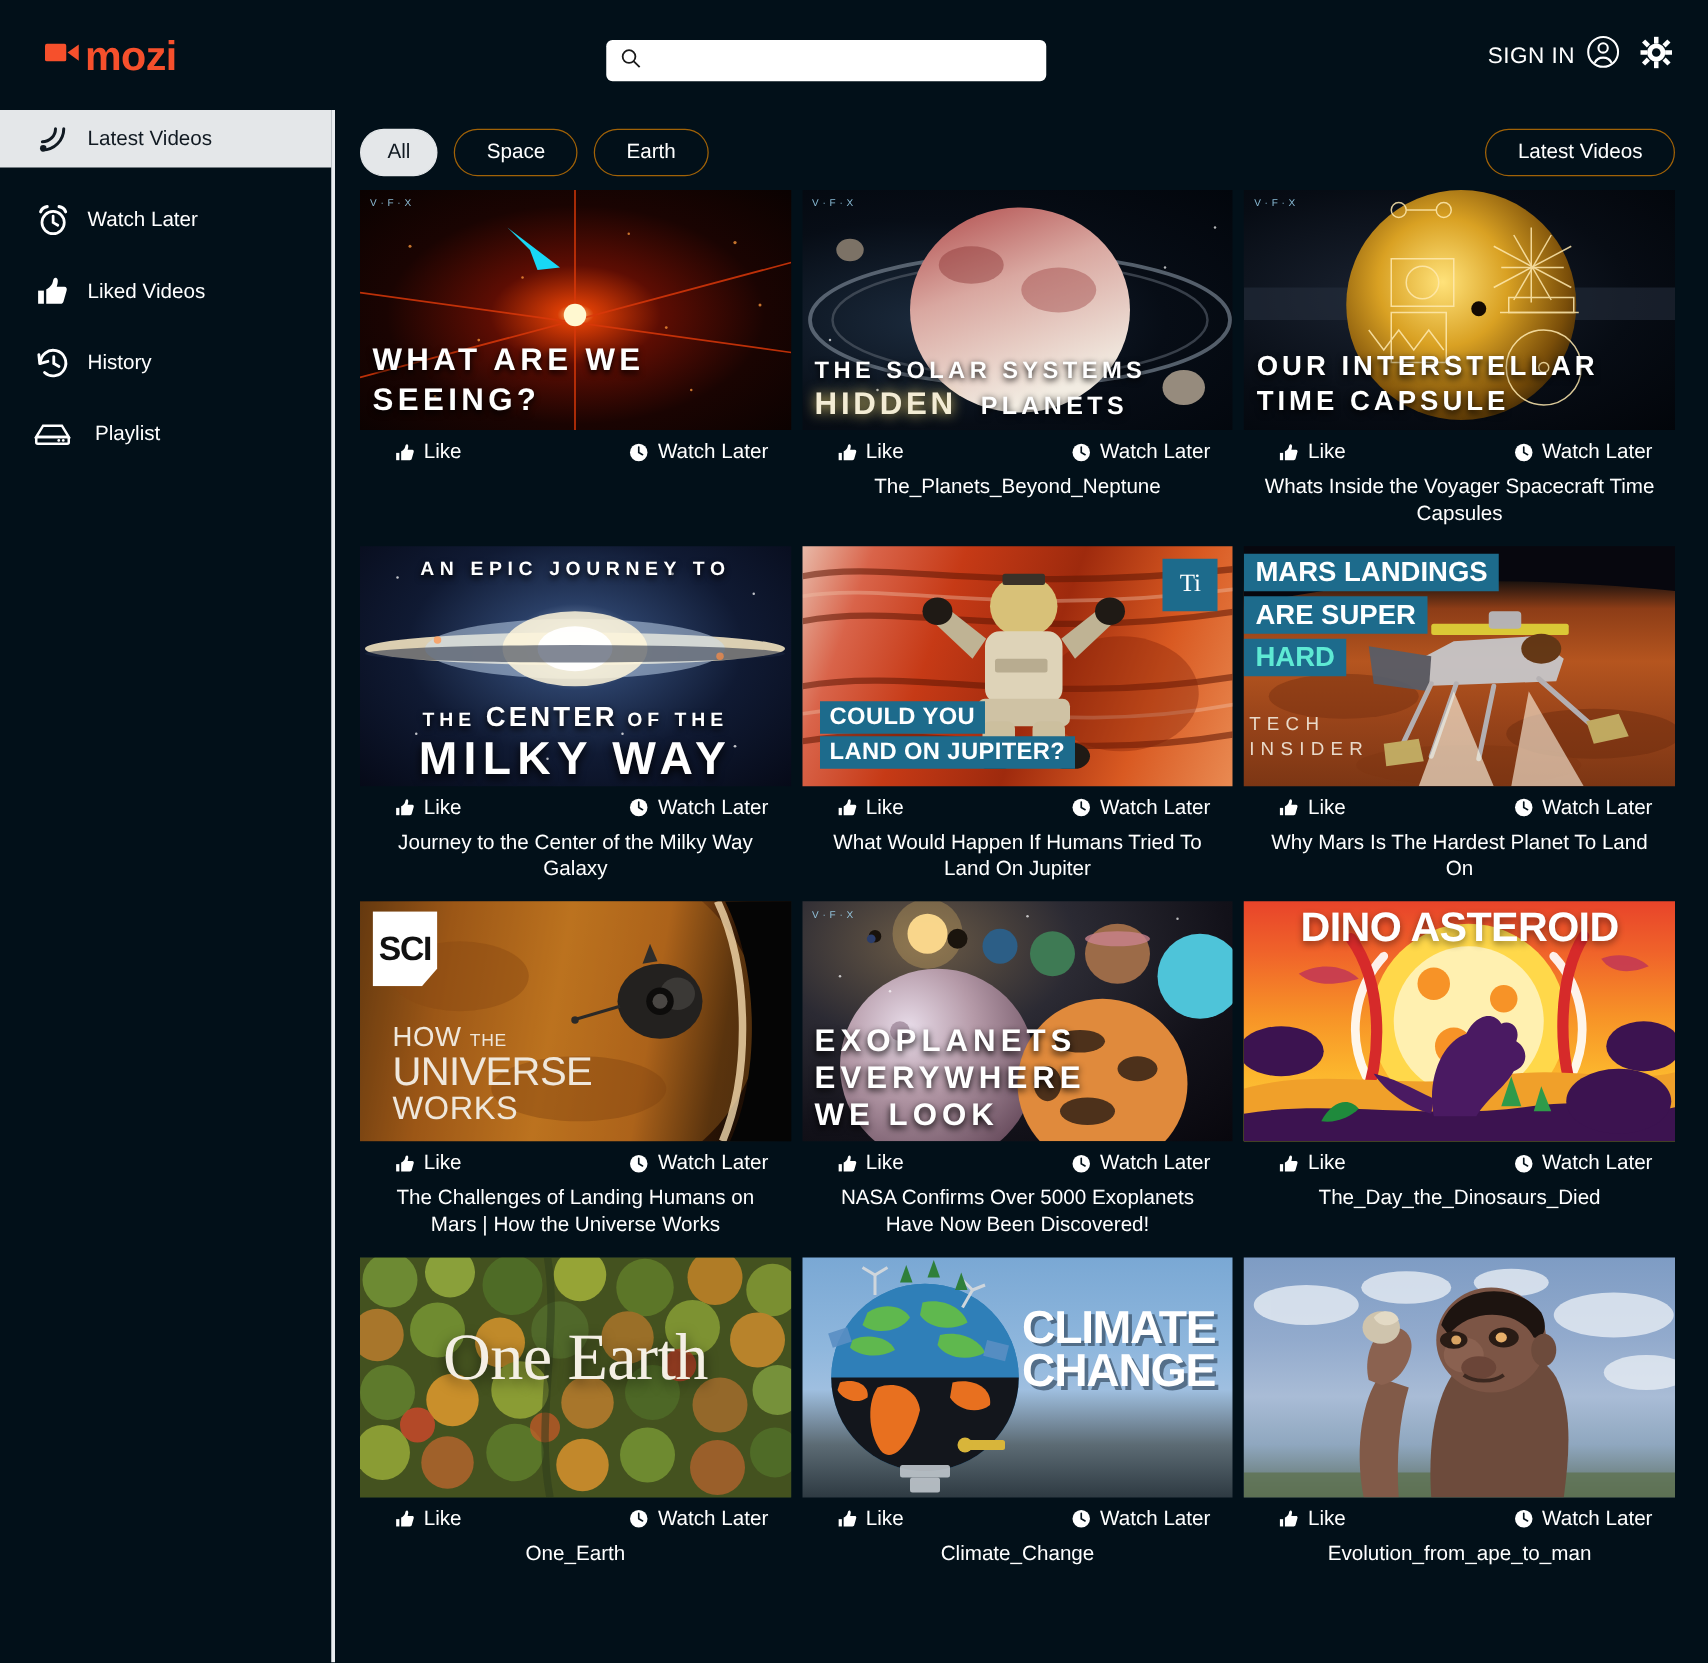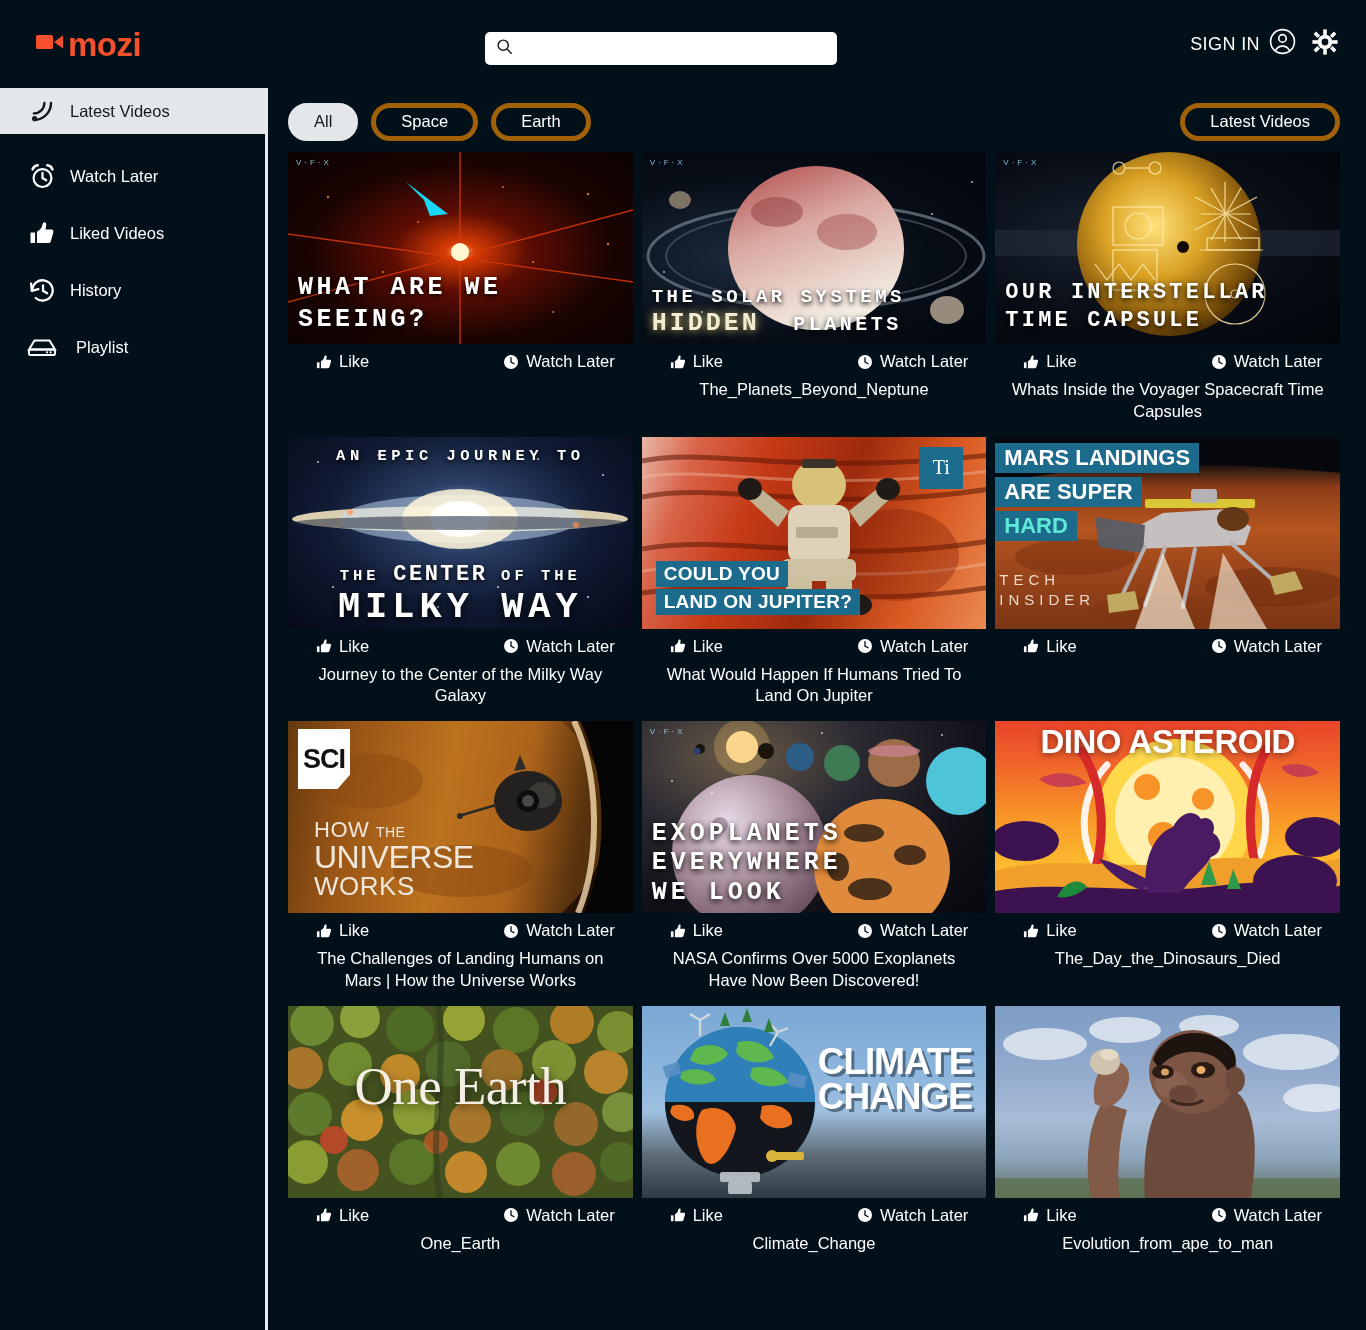--- a/index.html
+++ b/index.html
@@ -99,21 +99,21 @@
   .toolbar {
     height: 64px;
     display: flex; align-items: center;
     gap: 13px;
     padding-top: 3px;
   }
   .chip {
     height: 38px;
     padding: 0 21px;
     border-radius: 19px;
-    border: 5px solid #a16207;
+    border: 1px solid #a16207;
     background: transparent;
     color: #ffffff;
     font-size: 16.5px;
     font-family: "Liberation Sans", sans-serif;
     cursor: pointer;
     display: flex; align-items: center; justify-content: center;
   }
   .chip.active {
     background: #e4e7e9;
     color: #111a22;
@@ -148,21 +148,21 @@
   }
   .card-title {
     color: #ffffff;
     font-size: 16.5px;
     text-align: center;
     line-height: 1.32;
     padding: 6px 12px 10px;
   }
 
   
-  .tt { position: absolute; color: #fff; font-weight: 700; font-family: Liberation Mono, monospace; }
+  .tt { position: absolute; color: #fff; font-weight: 700; }
   .vfx {
     position: absolute; left: 8px; top: 6px;
     font-size: 8px; color: #9fd8f5; letter-spacing: 3px;
     opacity: .85;
   }
 </style>
 </head>
 <body>
 
 <div class="app">
@@ -518,21 +518,21 @@
               <rect x="48" y="104" width="74" height="22" rx="6" fill="#cfc2a4"></rect>
               <path d="M55 56 L22 30 L10 40 L44 72 Z" fill="#bfb394"></path>
               <path d="M115 56 L148 30 L160 40 L126 72 Z" fill="#bfb394"></path>
               <ellipse cx="16" cy="34" rx="12" ry="11" fill="#1f1a15"></ellipse>
               <ellipse cx="154" cy="34" rx="12" ry="11" fill="#1f1a15"></ellipse>
               <rect x="52" y="122" width="26" height="30" rx="6" fill="#ccbf9e"></rect>
               <rect x="92" y="122" width="26" height="30" rx="6" fill="#ccbf9e"></rect>
               <ellipse cx="122" cy="150" rx="16" ry="11" fill="#1f1a15"></ellipse>
               <ellipse cx="62" cy="152" rx="14" ry="10" fill="#2a231c"></ellipse>
             </svg>
-            <div class="ov" style="right:23px;top:10px;width:44px;height:42px;background:#1d6b8c;display:flex;align-items:center;justify-content:center;color:#fff;font-size:20px;font-family:'Liberation Serif',serif;">Ti</div>
+            <div class="ov" style="right:12px;top:10px;width:44px;height:42px;background:#1d6b8c;display:flex;align-items:center;justify-content:center;color:#fff;font-size:20px;font-family:'Liberation Serif',serif;">Ti</div>
             <div class="ov" style="left:14px;bottom:14px;">
               <span style="display:inline-block;background:#1d6b8c;color:#fff;font-size:19px;font-weight:700;padding:2px 8px;letter-spacing:0.3px;">COULD YOU</span><br>
               <span style="display:inline-block;background:#1d6b8c;color:#fff;font-size:19px;font-weight:700;padding:2px 8px;margin-top:2px;letter-spacing:0.3px;">LAND ON JUPITER?</span>
             </div>
           </div>
           <div class="actions">
             <div class="act">
               <svg width="16" height="16" viewBox="0 0 26 26">
                   <rect x="1.5" y="13.5" width="4.2" height="9.5" fill="#fff"></rect>
                   <path d="M8 23 L8 11.5 C8 11.5 12.5 9.5 13.3 5.2 C13.8 2.4 15.2 1.8 16.4 2.6 C17.7 3.5 17.4 6.2 16.4 9.4 L22.5 9.4 C24.1 9.4 24.8 10.9 24.3 12.4 L21.8 21.2 C21.4 22.5 20.6 23 19.4 23 Z" fill="#fff"></path>
@@ -593,20 +593,21 @@
               <span>Like</span>
             </div>
             <div class="act">
               <svg width="16" height="16" viewBox="0 0 24 24">
                   <circle cx="12" cy="12" r="10.5" fill="#fff"></circle>
                   <path d="M12 5.5 L12 12 L16.6 14.6" stroke="#021019" stroke-width="2" fill="none" stroke-linecap="round"></path>
                 </svg>
               <span>Watch Later</span>
             </div>
           </div>
+          <div class="card-title">Why Mars Is The Hardest Planet To Land On</div>
         </div>
 
         <div class="card">
           <div class="thumb" style="background:linear-gradient(100deg,#3a1c07 0%,#8f4a12 20%,#c0741f 45%,#a85c18 66%,#2a1405 82%,#060303 100%);">
             <svg class="ov" style="left:0;top:0" width="345" height="192" viewBox="0 0 345 192">
               <ellipse cx="120" cy="96" rx="200" ry="150" fill="#b4701f" opacity=".35"></ellipse>
               <ellipse cx="80" cy="60" rx="55" ry="28" fill="#8a4a11" opacity=".45"></ellipse>
               <ellipse cx="175" cy="150" rx="70" ry="26" fill="#7d400f" opacity=".4"></ellipse>
               <path d="M292 0 C320 55, 320 140, 296 192 L345 192 L345 0 Z" fill="#050505"></path>
               <path d="M286 0 C312 55, 312 140, 290 192" stroke="#ffe6b8" stroke-width="6" fill="none" opacity=".75"></path>

